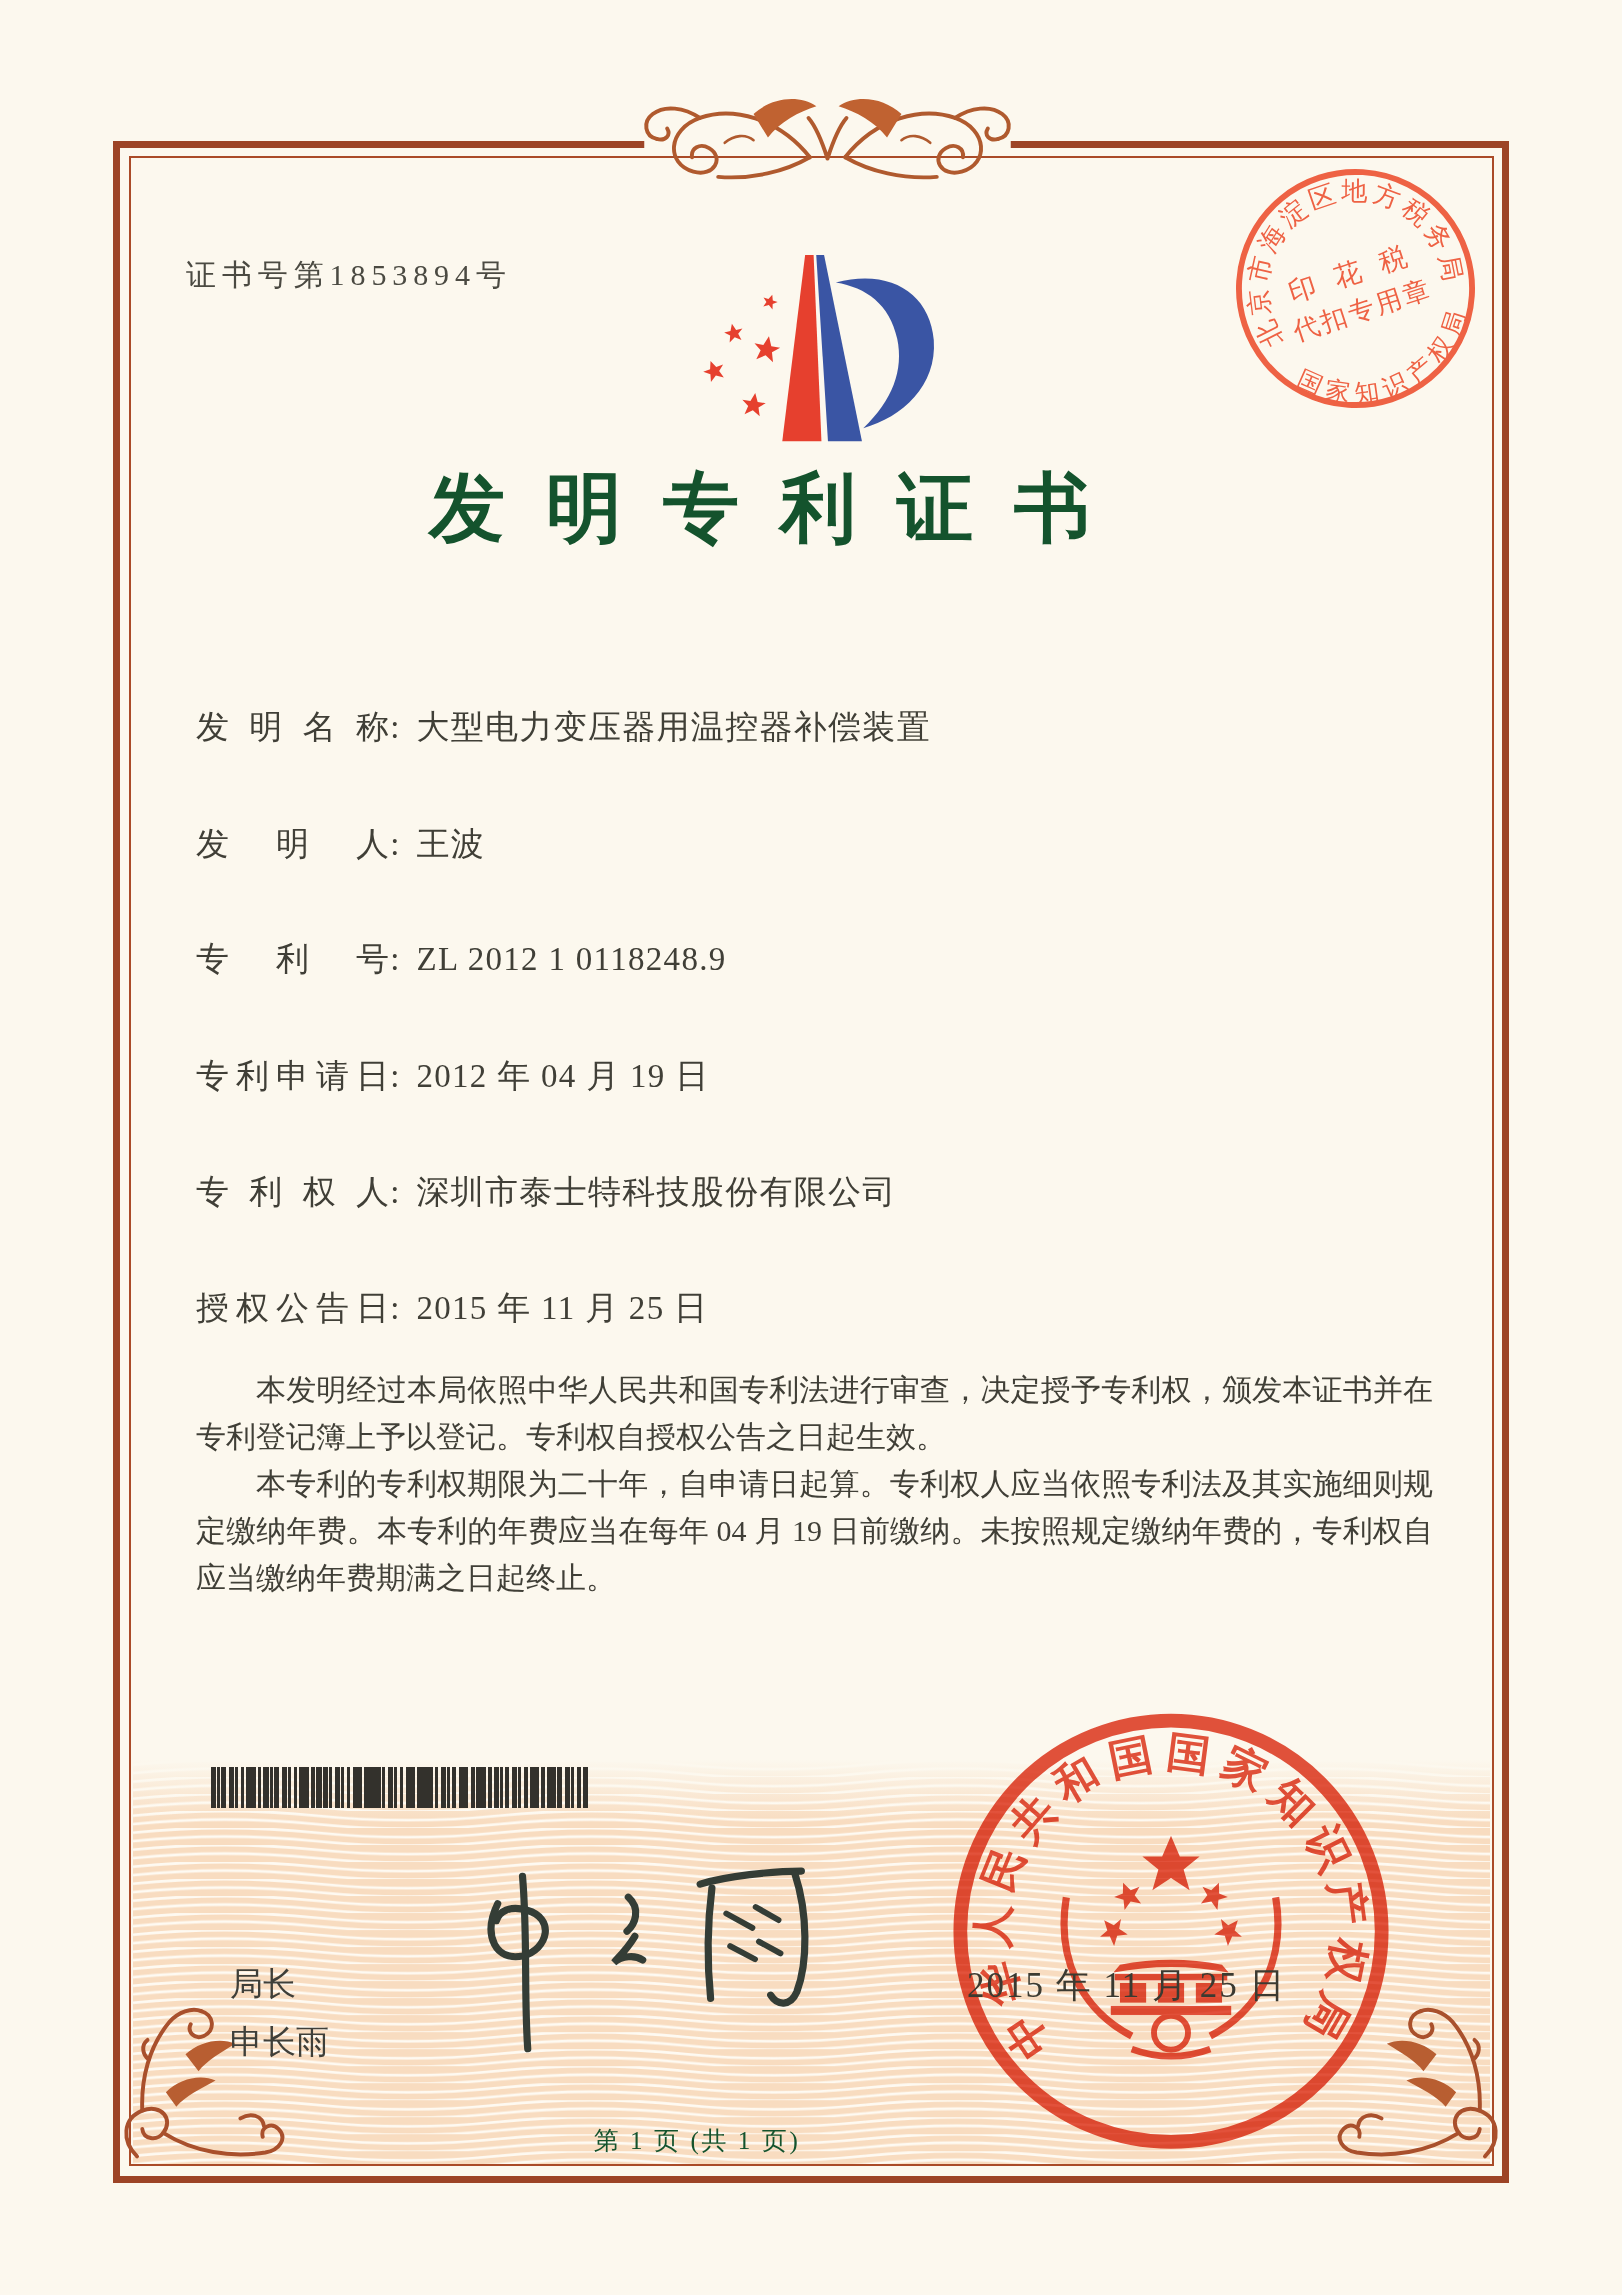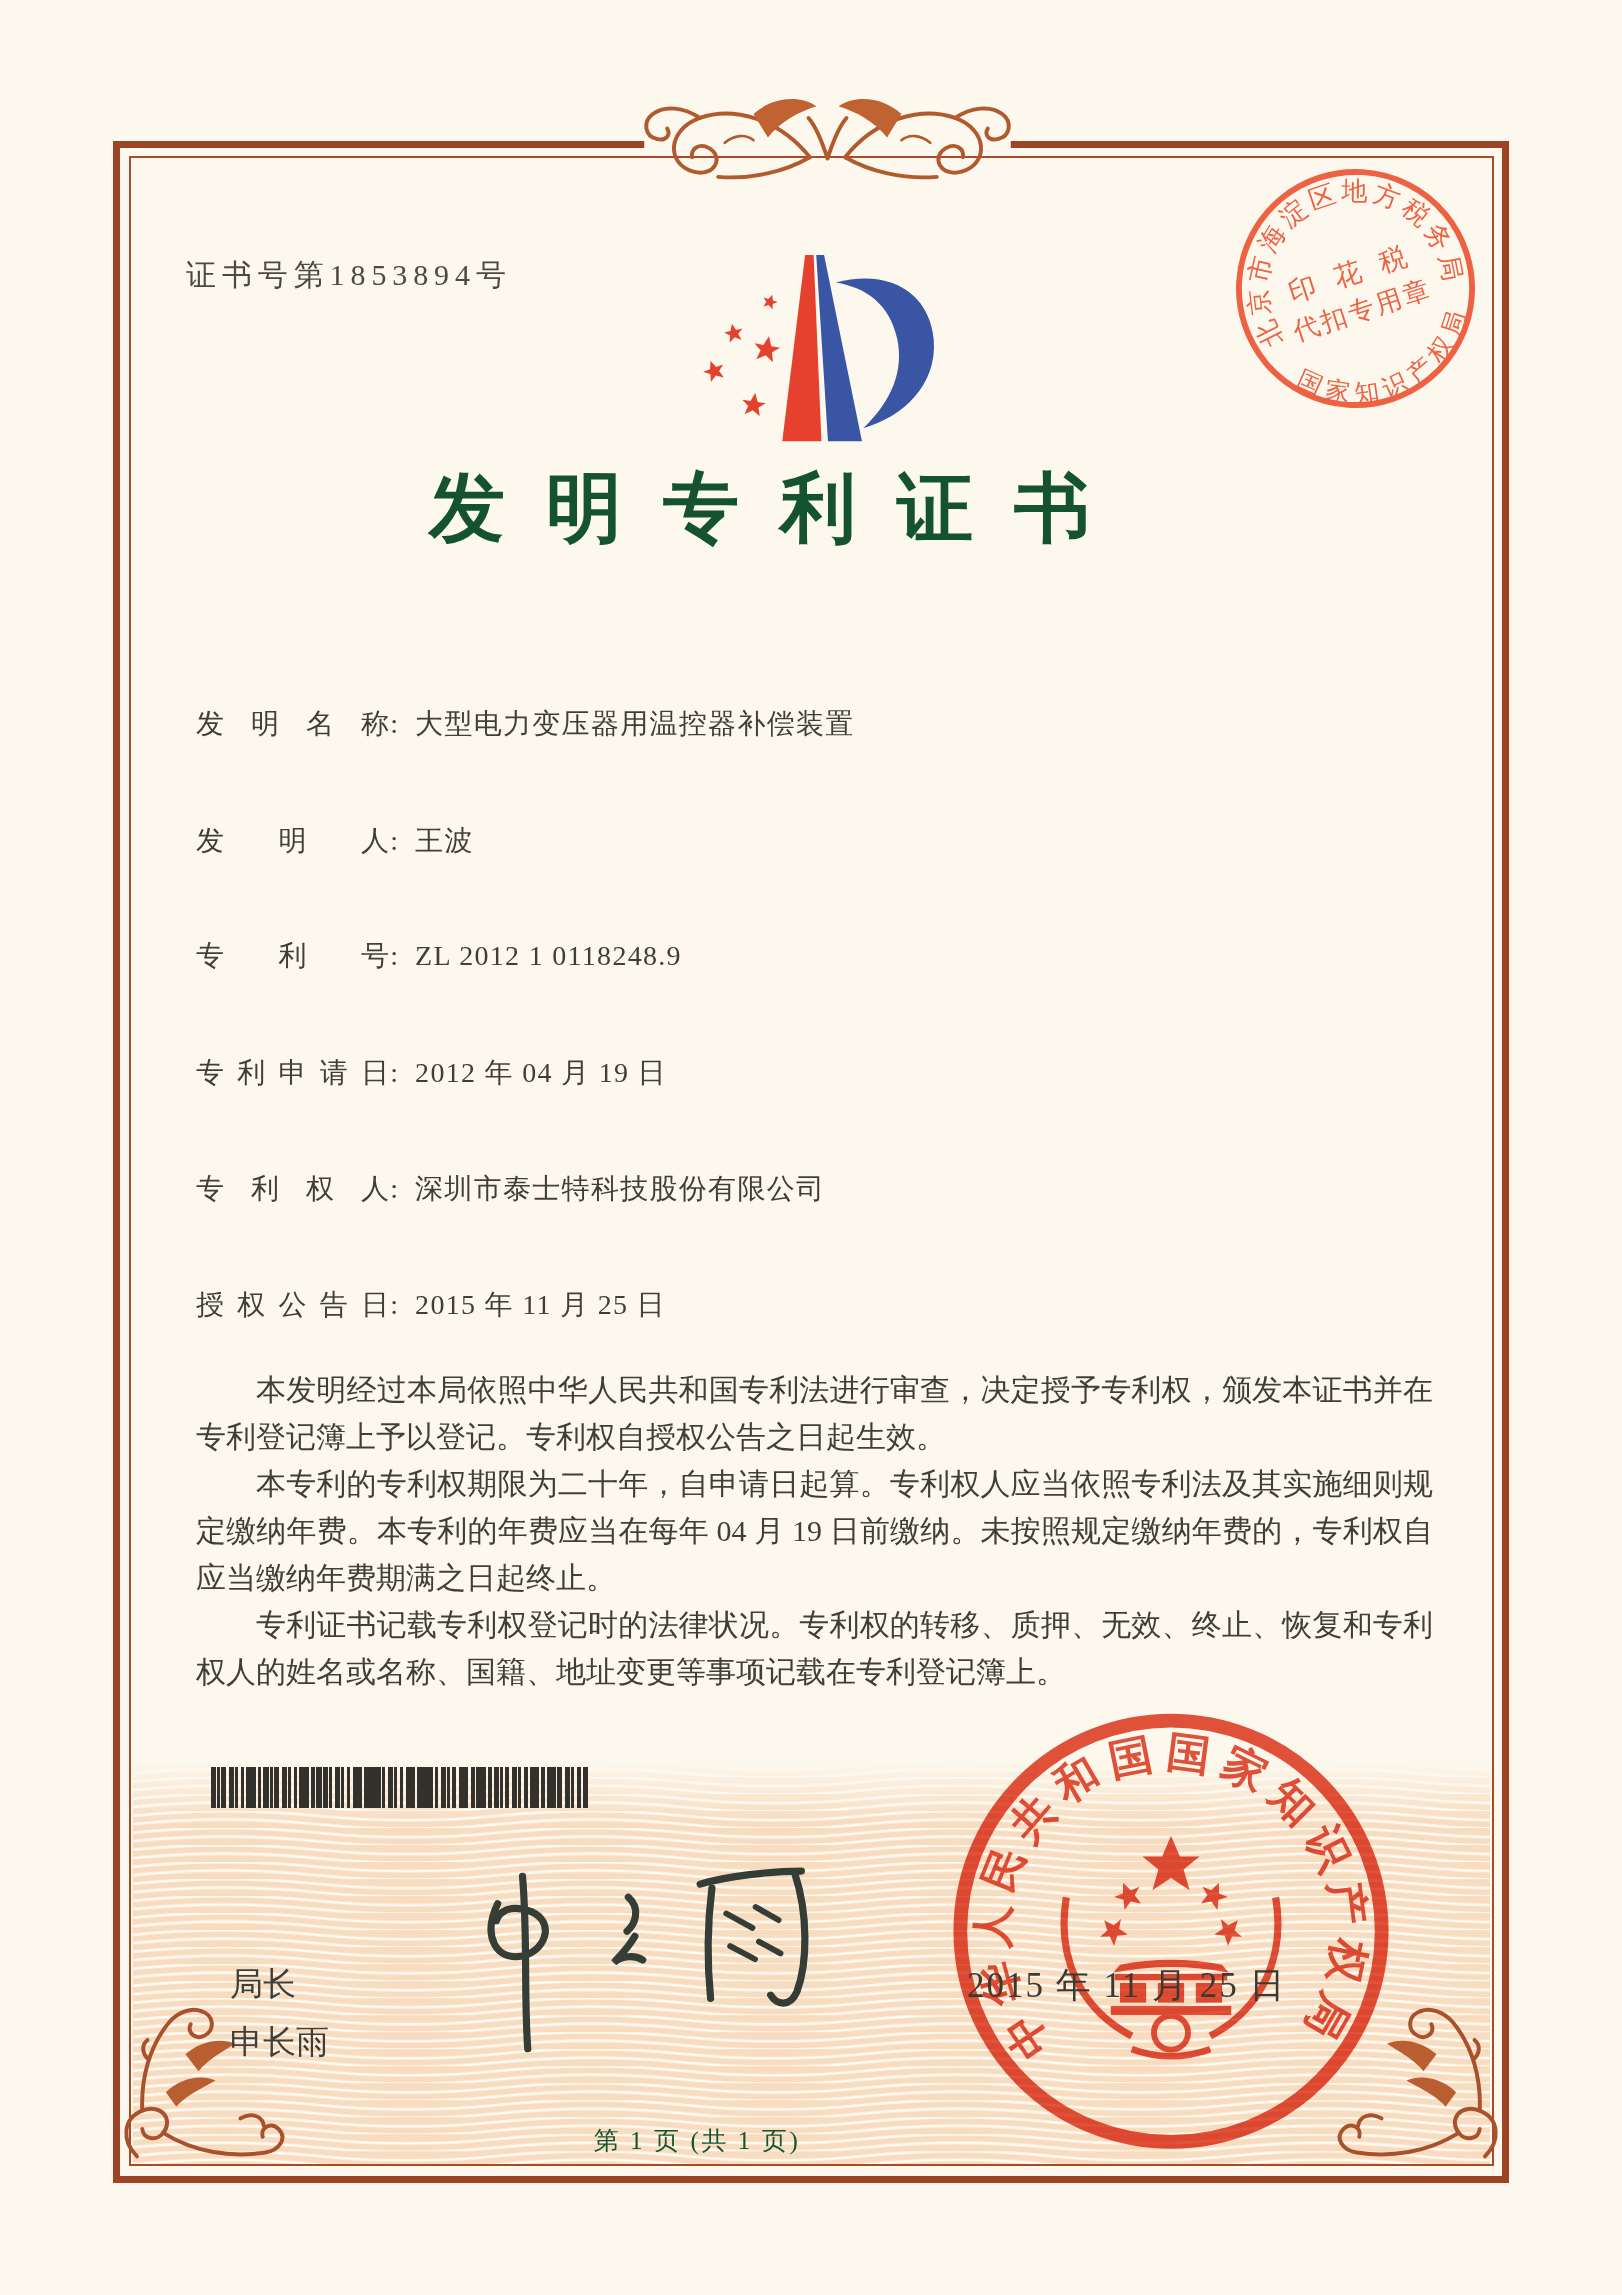--- a/index.html
+++ b/index.html
@@ -15,21 +15,21 @@
     border:2.6px solid #aa4b28;box-sizing:border-box;}
   
   .wave-band{position:absolute;left:133px;top:1760px;width:1357px;height:405px;overflow:hidden;}
   .wave-fade{position:absolute;left:0;top:0;width:100%;height:62px;
     background:linear-gradient(#fcf8ee,rgba(252,248,238,0));}
   
   .cert-no{position:absolute;left:159px;top:255px;font-size:30px;letter-spacing:5.9px;color:#4b4a42;margin-left:27px;}
   .title{position:absolute;left:105px;top:458px;width:1309px;text-align:center;
     font-size:76px;font-weight:600;letter-spacing:41px;padding-left:41px;
     box-sizing:border-box;color:#14532d;}
-  .field{position:absolute;left:196px;font-size:28px;color:#403f37;white-space:nowrap;}
+  .field{position:absolute;left:196px;font-size:33px;color:#403f37;white-space:nowrap;}
   .field .lbl{display:inline-block;width:193px;text-align:justify;text-align-last:justify;}
   .field .sep{display:inline-block;margin-left:1.3px;}
   .field .val{display:inline-block;margin-left:17px;letter-spacing:1.3px;}
   .f0{top:705px}.f1{top:822px}.f2{top:937px}.f3{top:1054px}.f4{top:1170px}.f5{top:1286px}
   .body-text{position:absolute;left:196px;top:1366px;width:1237px;font-size:30px;
     line-height:47px;text-align:justify;color:#403f37;}
   .body-text p{margin:0;text-indent:2em;}
   
   .barcode{position:absolute;left:211px;top:1767px;width:378px;height:41px;
     background:
@@ -164,21 +164,20 @@
   <div class="field f4">
     <span class="lbl">专利权人</span><span class="sep">:</span><span class="val">深圳市泰士特科技股份有限公司</span>
   </div>
   <div class="field f5">
     <span class="lbl">授权公告日</span><span class="sep">:</span><span class="val">2015 年 11 月 25 日</span>
   </div>
 
   <div class="body-text">
     <p>本发明经过本局依照中华人民共和国专利法进行审查，决定授予专利权，颁发本证书并在专利登记簿上予以登记。专利权自授权公告之日起生效。</p>
     <p>本专利的专利权期限为二十年，自申请日起算。专利权人应当依照专利法及其实施细则规定缴纳年费。本专利的年费应当在每年 04 月 19 日前缴纳。未按照规定缴纳年费的，专利权自应当缴纳年费期满之日起终止。</p>
-    <p>专利证书记载专利权登记时的法律状况。专利权的转移、质押、无效、终止、恢复和专利权人的姓名或名称、国籍、地址变更等事项记载在专利登记簿上。</p>
   </div>
 
   <div class="barcode"></div>
 
   <div class="signer">
     <div>局长</div>
     <div>申长雨</div>
   </div>
 
   <svg class="sig-svg" width="497" height="209" viewBox="0 0 760 320" xmlns="http://www.w3.org/2000/svg">

